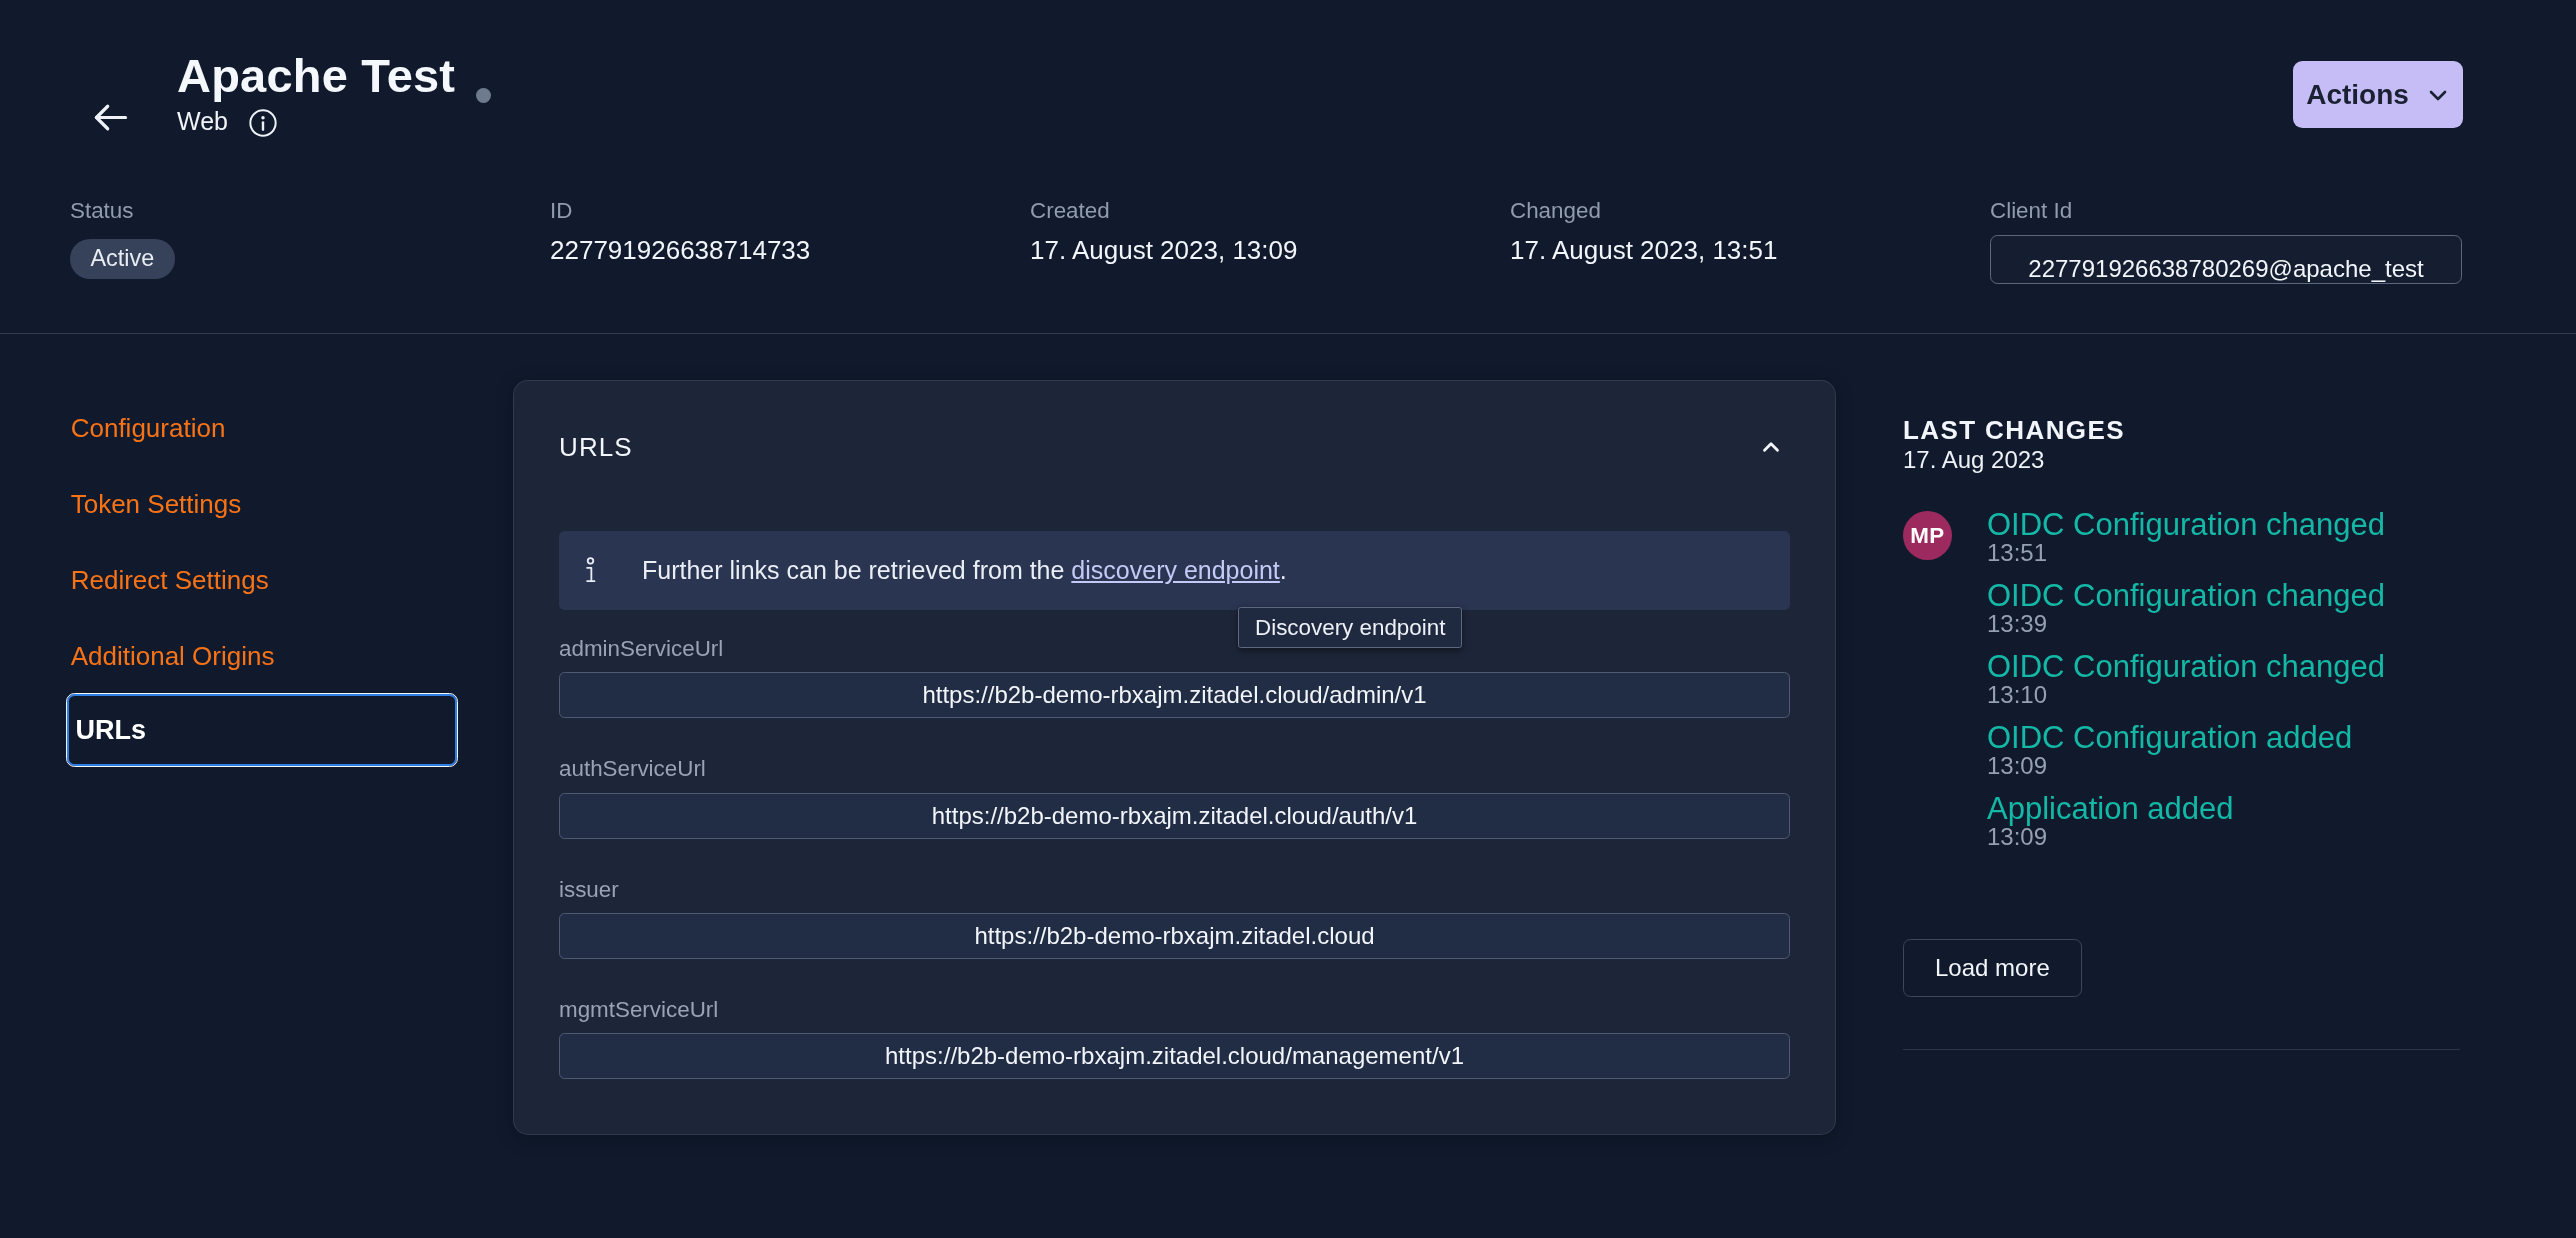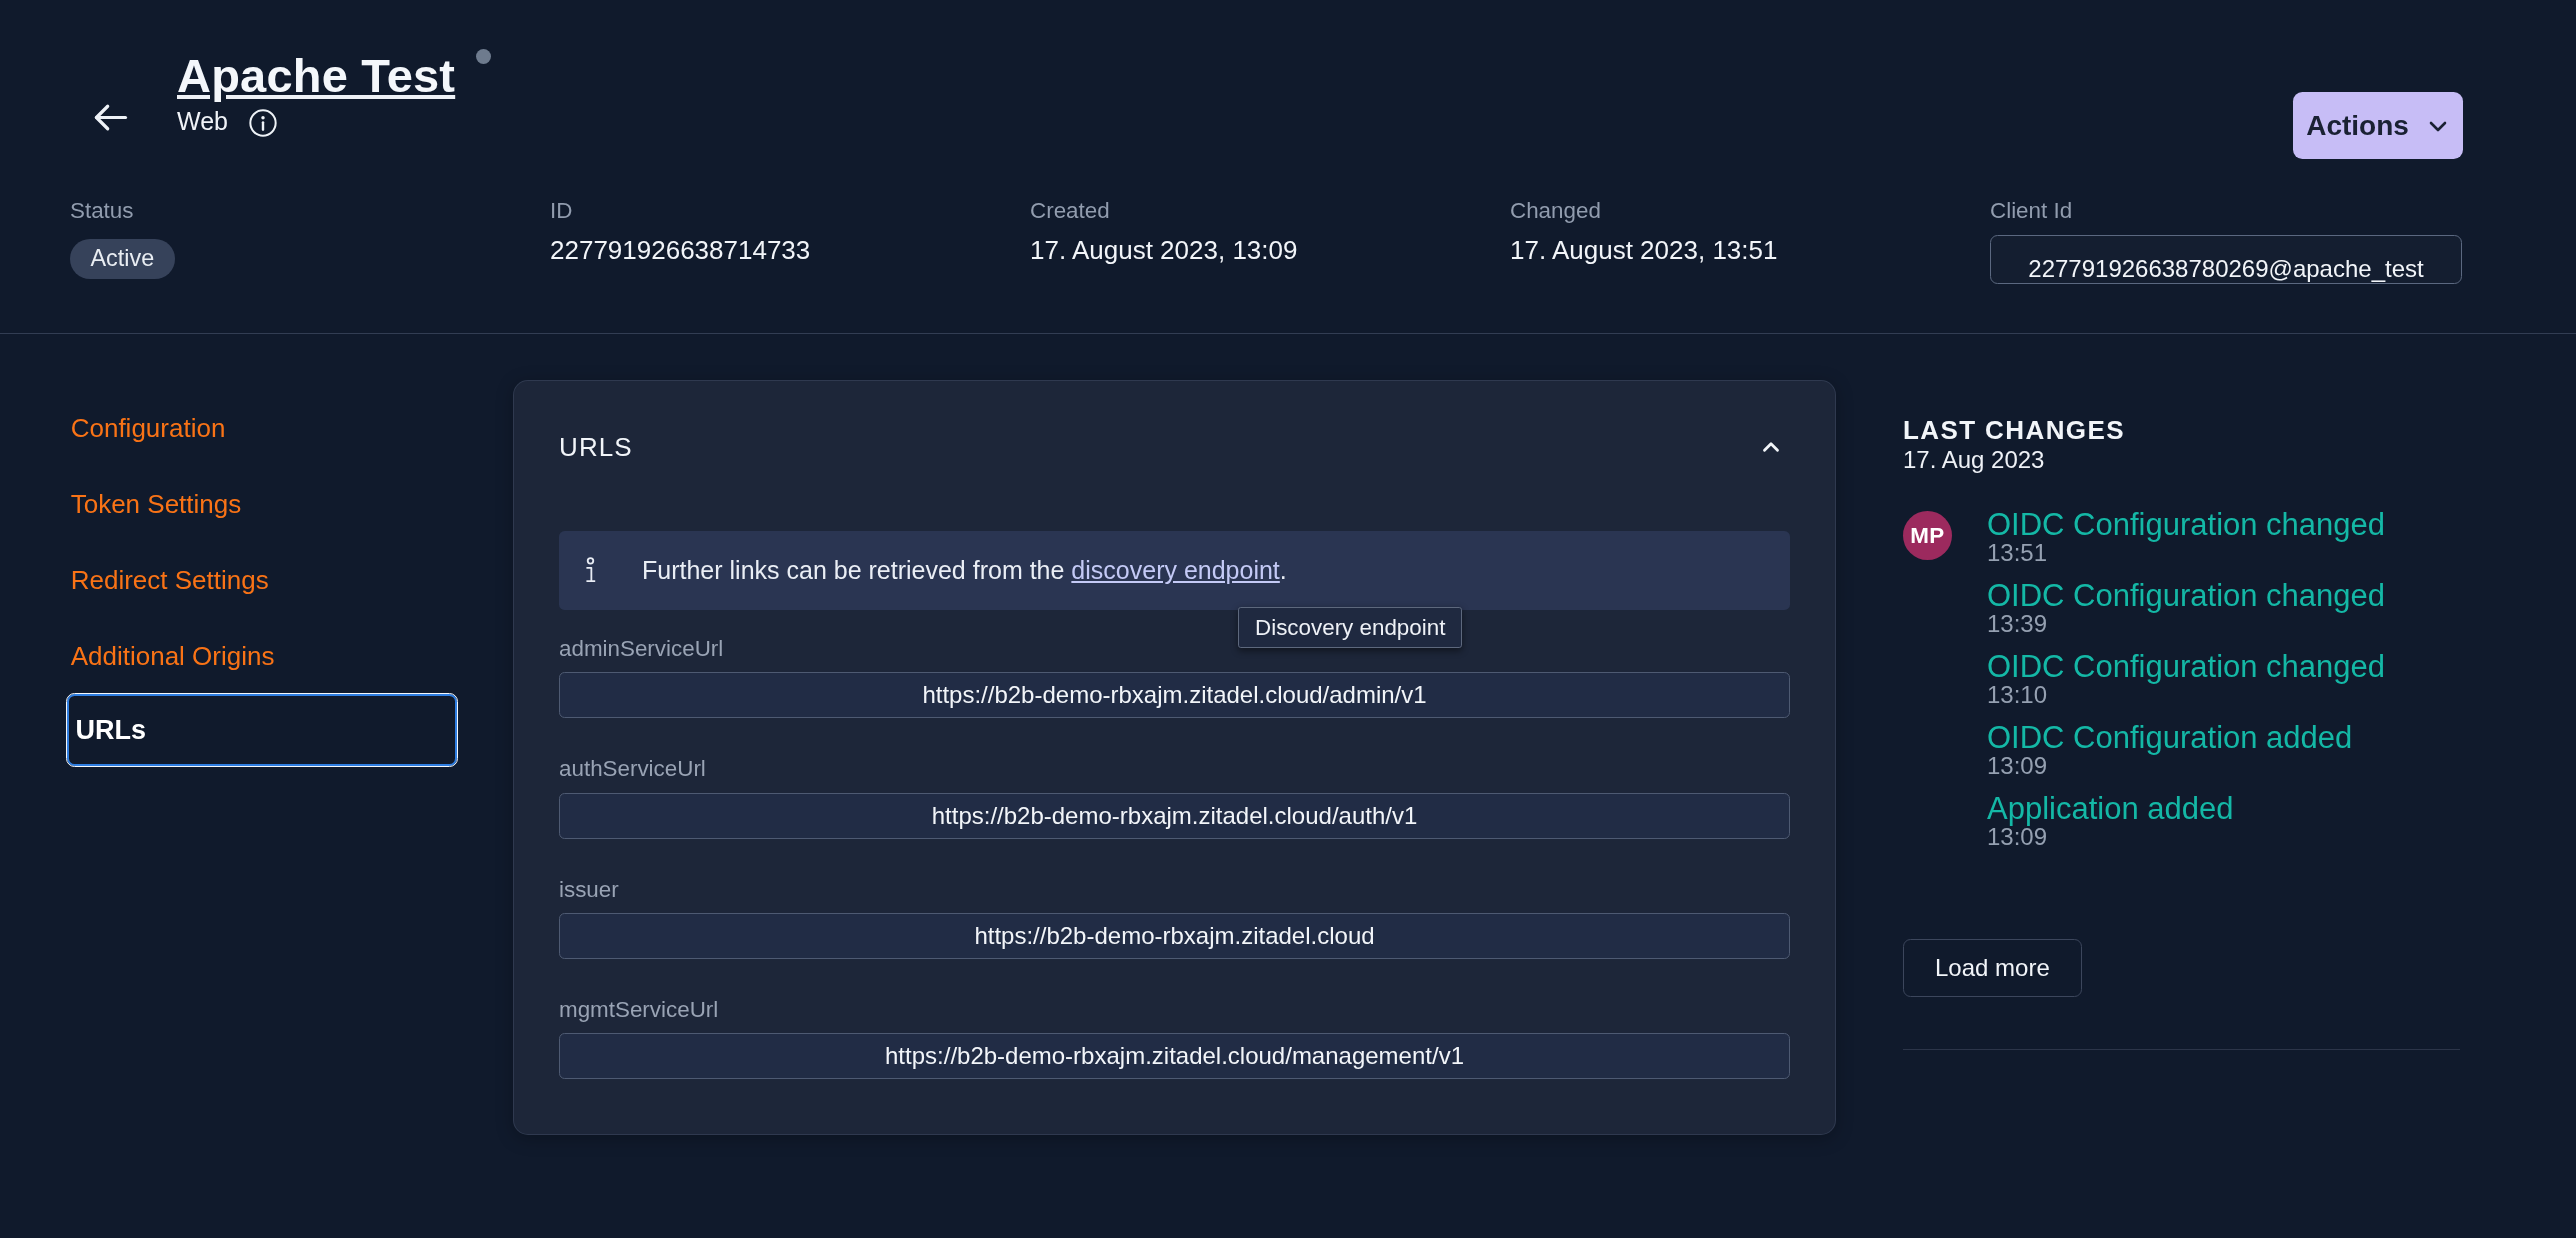--- a/index.html
+++ b/index.html
@@ -7,26 +7,26 @@
   body { font-family:"Liberation Sans","DejaVu Sans",sans-serif; }
   .page {
     position:relative; width:2576px; height:1238px;
     background:#101a2c; color:#eef1f6; overflow:hidden;
   }
 
   
   .back-btn { position:absolute; left:86px; top:93px; width:49px; height:49px;
     display:flex; align-items:center; justify-content:center; cursor:pointer; }
   .title-block { position:absolute; left:177px; top:49px; }
-  .title-row { display:flex; align-items:flex-start;text-decoration:underline; }
+  .title-row { display:flex; align-items:flex-end; }
   .app-title { font-size:47px; font-weight:600; color:#f4f7fb; letter-spacing:0.2px; line-height:54px; }
   .title-dot { width:15px; height:15px; border-radius:50%; background:#6e7b8e; margin-left:20.5px; }
   .sub-row { display:flex; gap:18.7px; margin-top:3.7px; }
   .app-type { font-size:25px; color:#f0f3f8; }
-  .actions-btn { position:absolute; left:2293px; top:92px; width:170px; height:67px;
+  .actions-btn { position:absolute; left:2293px; top:61px; width:170px; height:67px;
     background:#c7bdf6; border:none; border-radius:9.3px; display:flex; align-items:center;
     justify-content:center; gap:17px; font-size:28px; font-weight:600; color:#1a2133;
     font-family:inherit; cursor:pointer; }
 
   
   .meta-row { position:absolute; left:70px; top:198px; width:2400px;
     display:grid; grid-template-columns:repeat(5,480px); }
   .meta-label { font-size:22.4px; color:#919cae; margin-bottom:11.2px; }
   .meta-value { font-size:26px; color:#f2f5f9; }
   .status-pill { display:inline-block; margin-top:3.7px; background:#36425a; color:#e9edf2;

